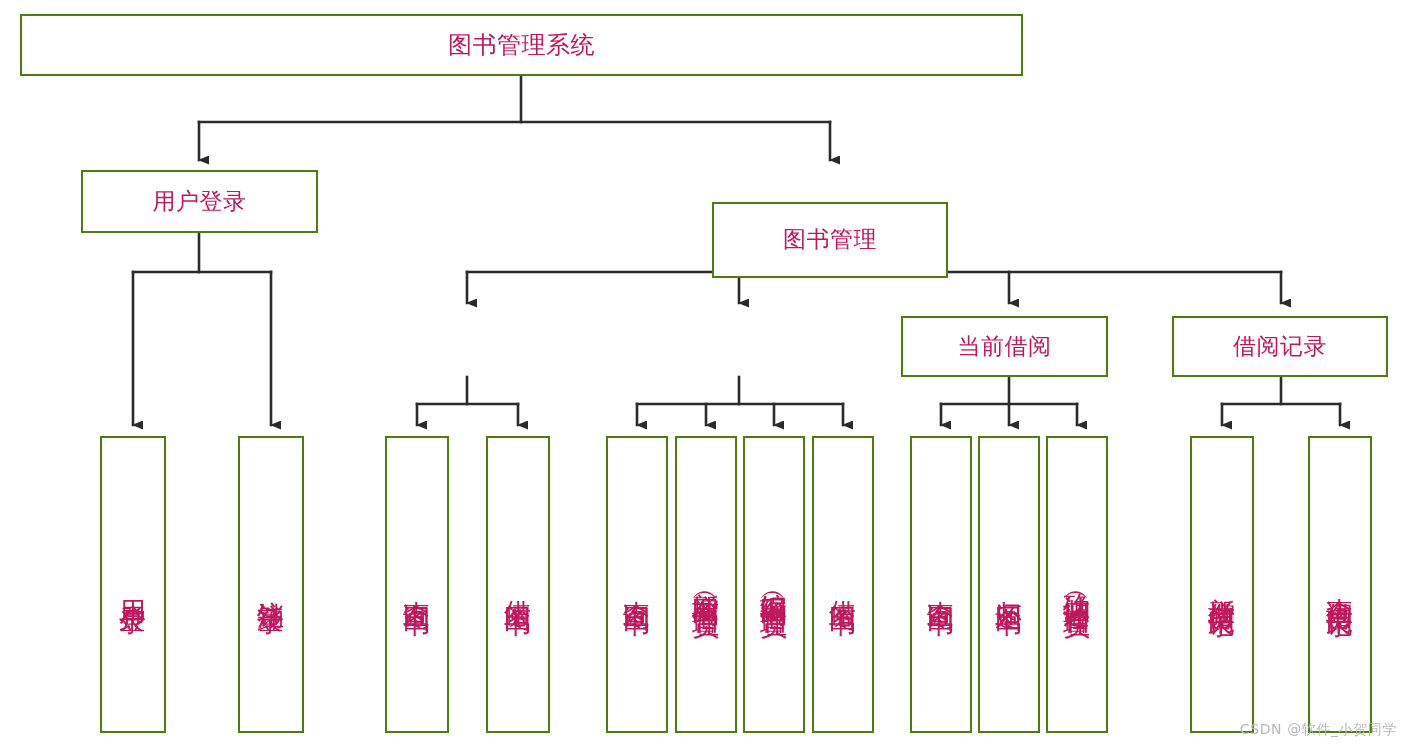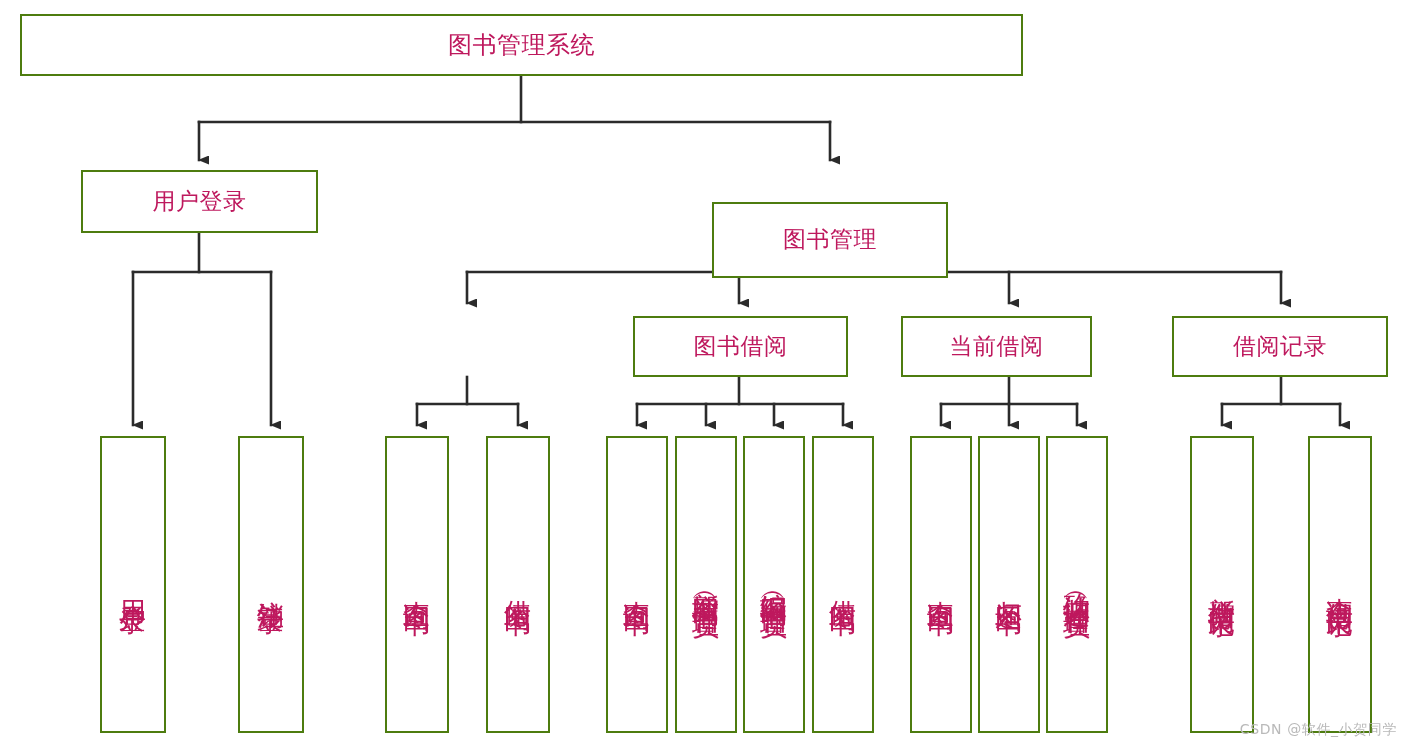--- a/index.html
+++ b/index.html
@@ -134,24 +134,21 @@
     <span class="node-label">图书管理系统</span>
   </div>
 
   <div class="node horizontal" style="left:81px; top:170px; width:237px; height:63px;">
     <span class="node-label">用户登录</span>
   </div>
   <div class="node horizontal" style="left:712px; top:170px; width:236px; height:76px;margin-top:32px;">
     <span class="node-label">图书管理</span>
   </div>
 
-  <div class="node horizontal" style="left:633px; top:316px; width:215px; height:61px;">
-    <span class="node-label">图书借阅</span>
-  </div>
-  <div class="node horizontal" style="left:901px; top:316px; width:191px; height:61px;justify-content:center;">
+  <div class="node horizontal" style="left:901px; top:316px; width:207px; height:61px;justify-content:center;">
     <span class="node-label">当前借阅</span>
   </div>
   <div class="node horizontal" style="left:1172px; top:316px; width:216px; height:61px;">
     <span class="node-label">借阅记录</span>
   </div>
 
   <div class="node vertical" style="left:100px; top:436px; width:66px; height:297px;">
     <span class="node-label">用户登录</span>
   </div>
   <div class="node vertical" style="left:238px; top:436px; width:66px; height:297px;">

